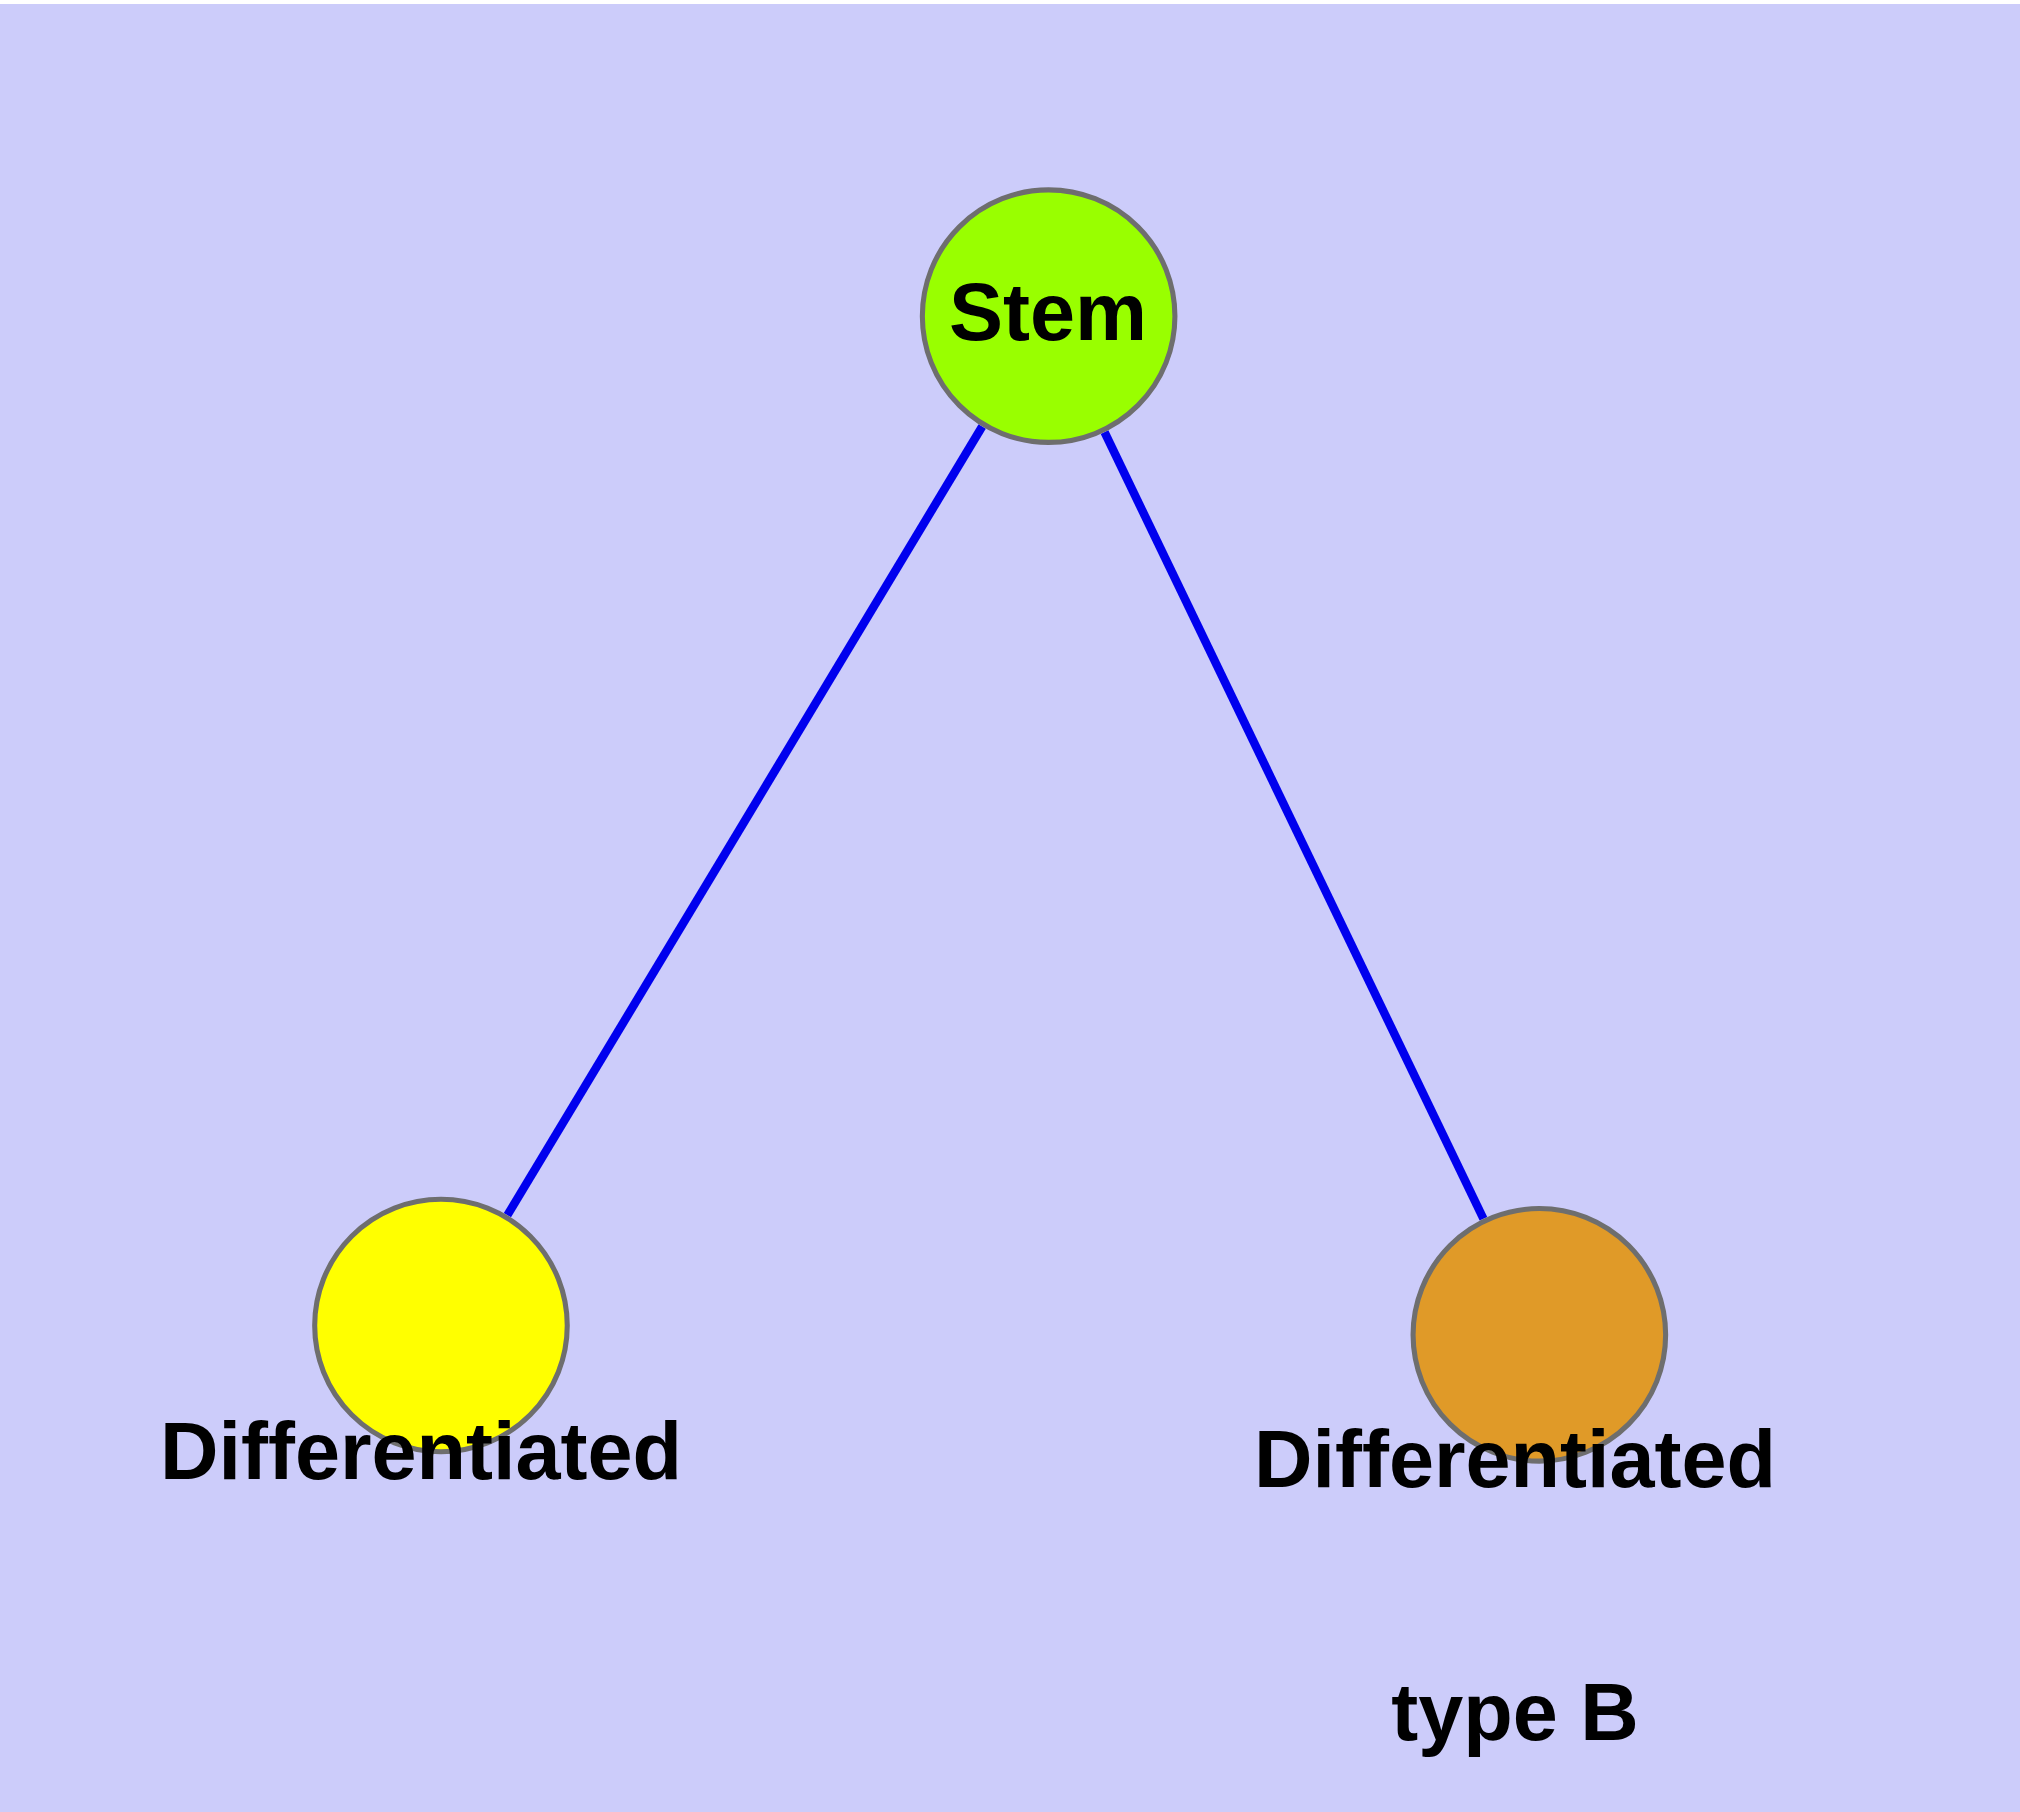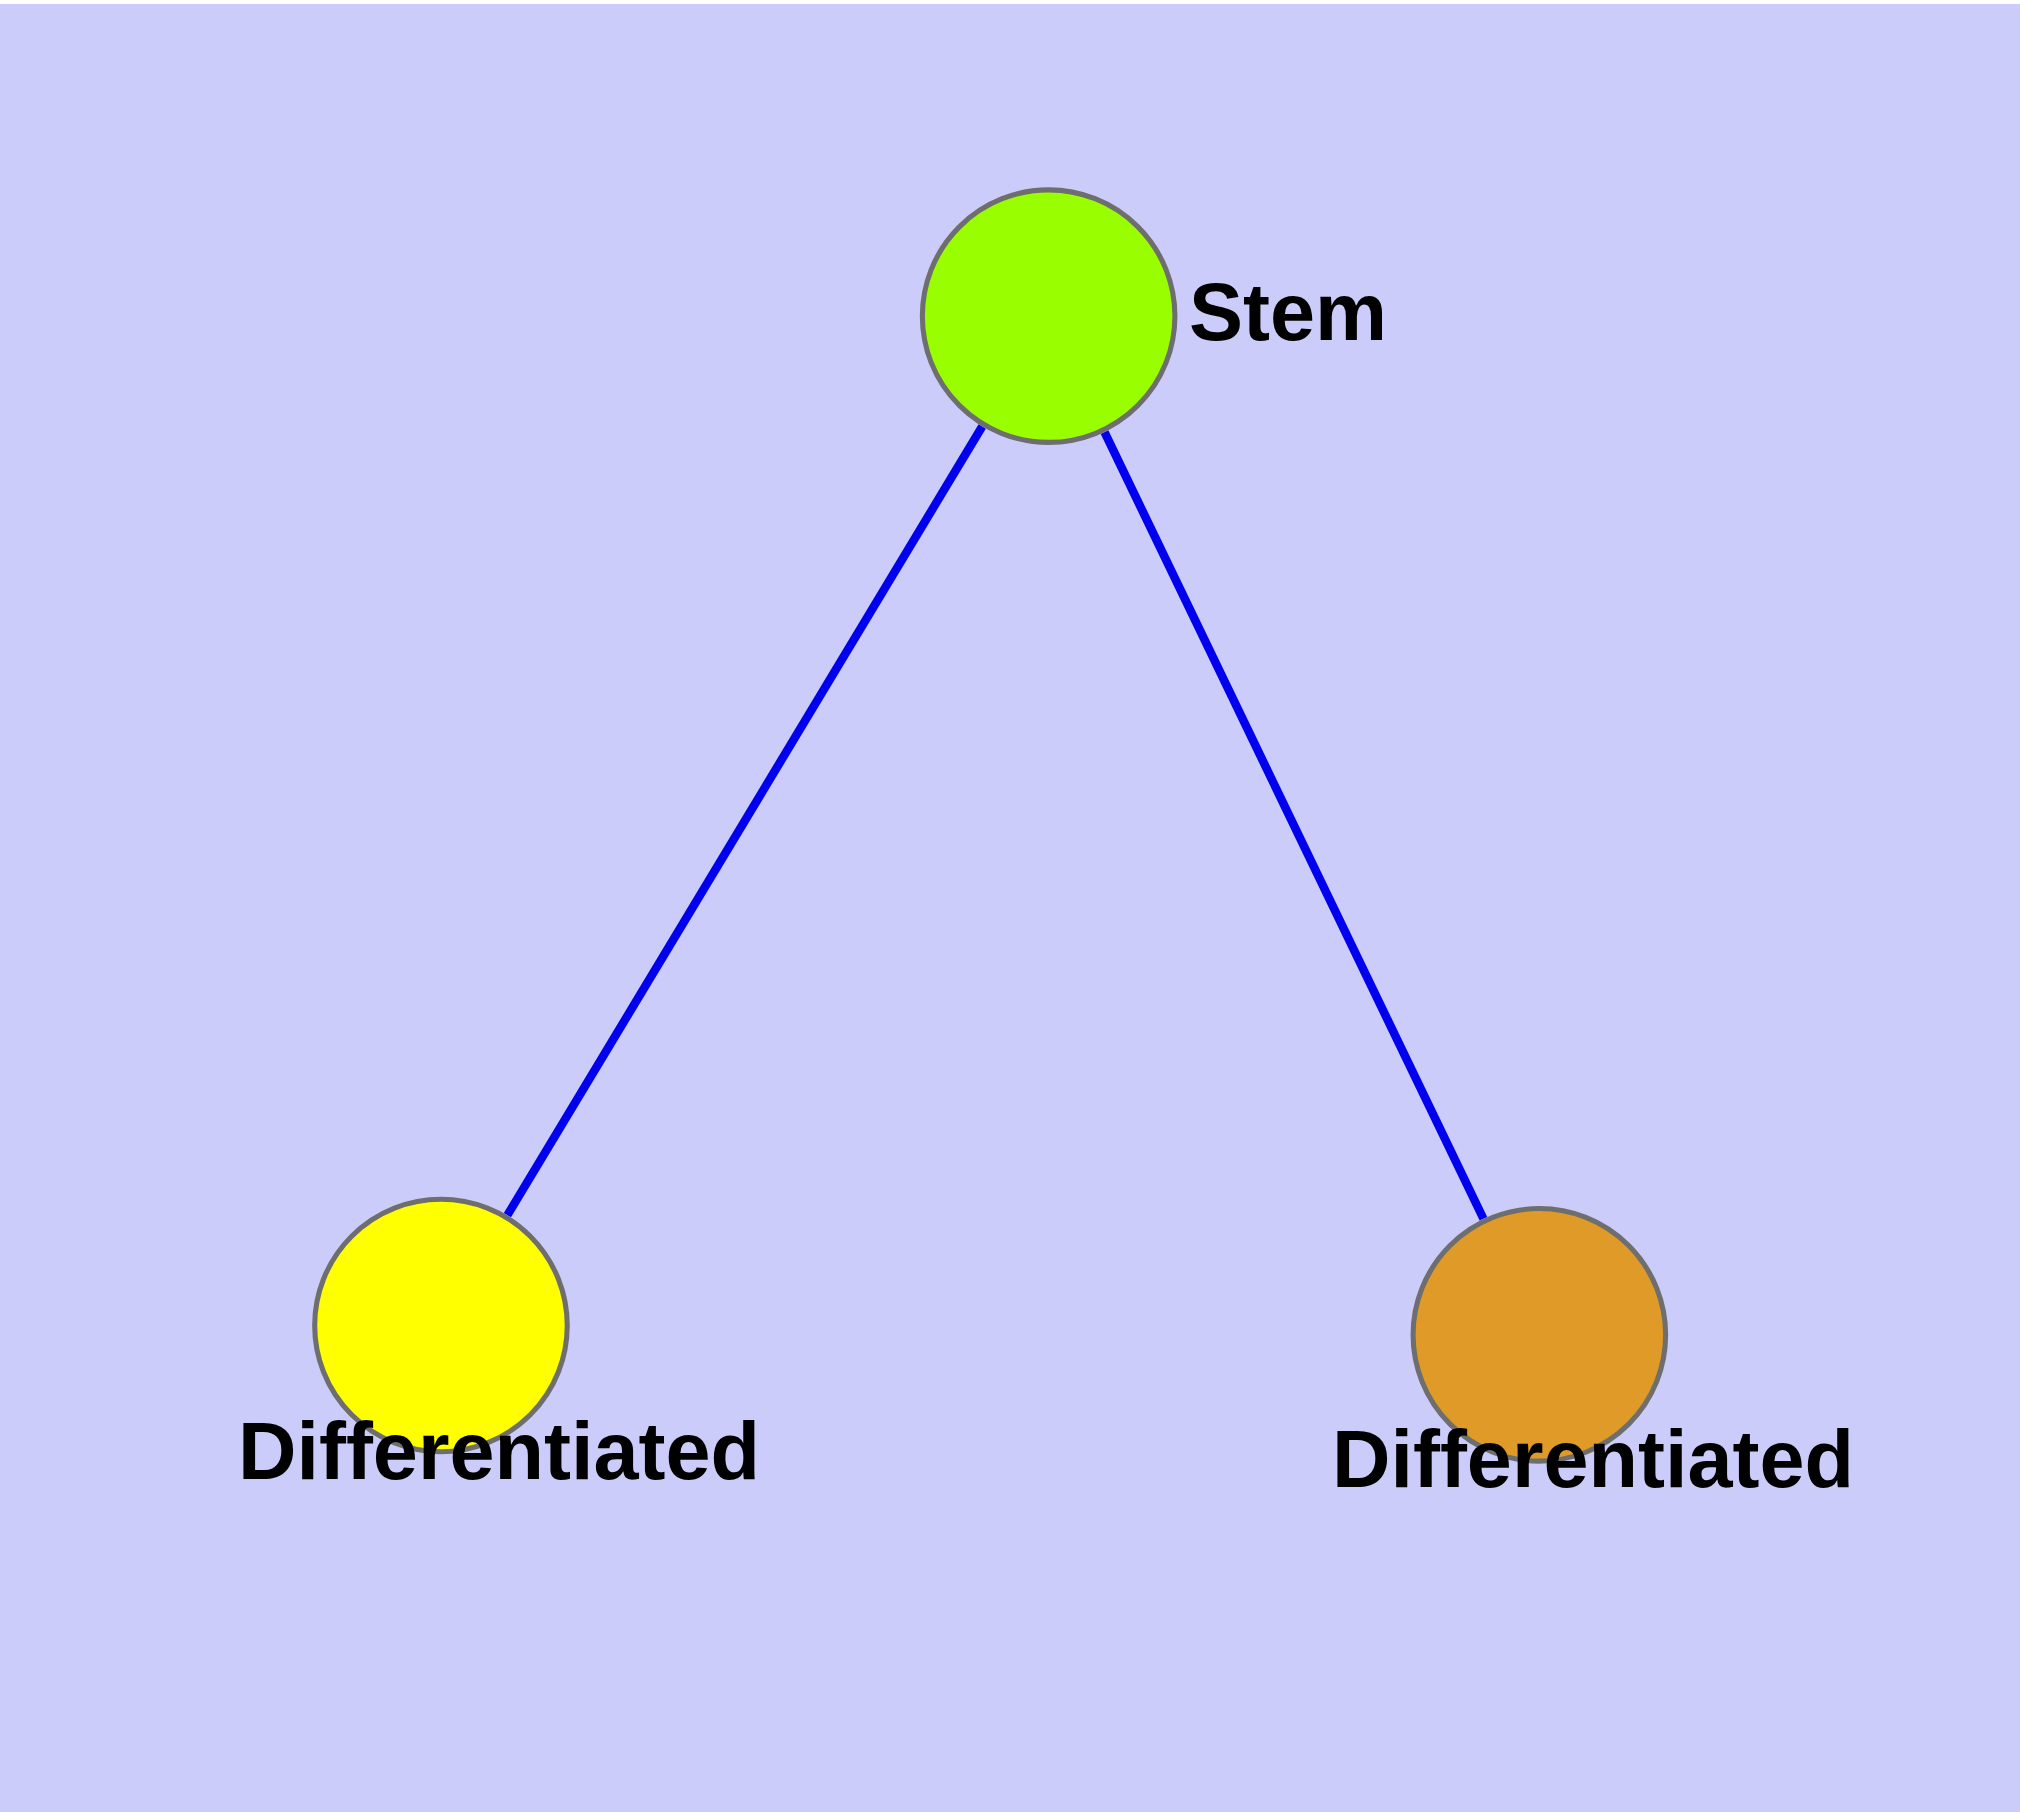--- a/index.html
+++ b/index.html
@@ -25,21 +25,21 @@
   }
   #graph-svg {
     position: absolute;
     left: 0;
     top: 0;
     width: 2021px;
     height: 1812px;
   }
   .node-label {
     position: absolute;
-    text-align: right;
+    text-align: center;
     color: #000000;
     font-weight: bold;
     font-family: "Liberation Sans", sans-serif;
     white-space: pre;
     line-height: 1.04;
     pointer-events: none;
   }
   #label-stem {
     font-size: 81px;
     left: 709px;
@@ -79,16 +79,17 @@
   </svg>
 
   <div class="node-label" id="label-stem">Stem</div>
 
   <div class="node-label" id="label-diff-a">
     <div>Differentiated</div>
   </div>
 
   <div class="node-label" id="label-diff-b">
     <div>Differentiated</div>
+    <div>type B</div>
   </div>
 
 </div>
 
 
 </body></html>

